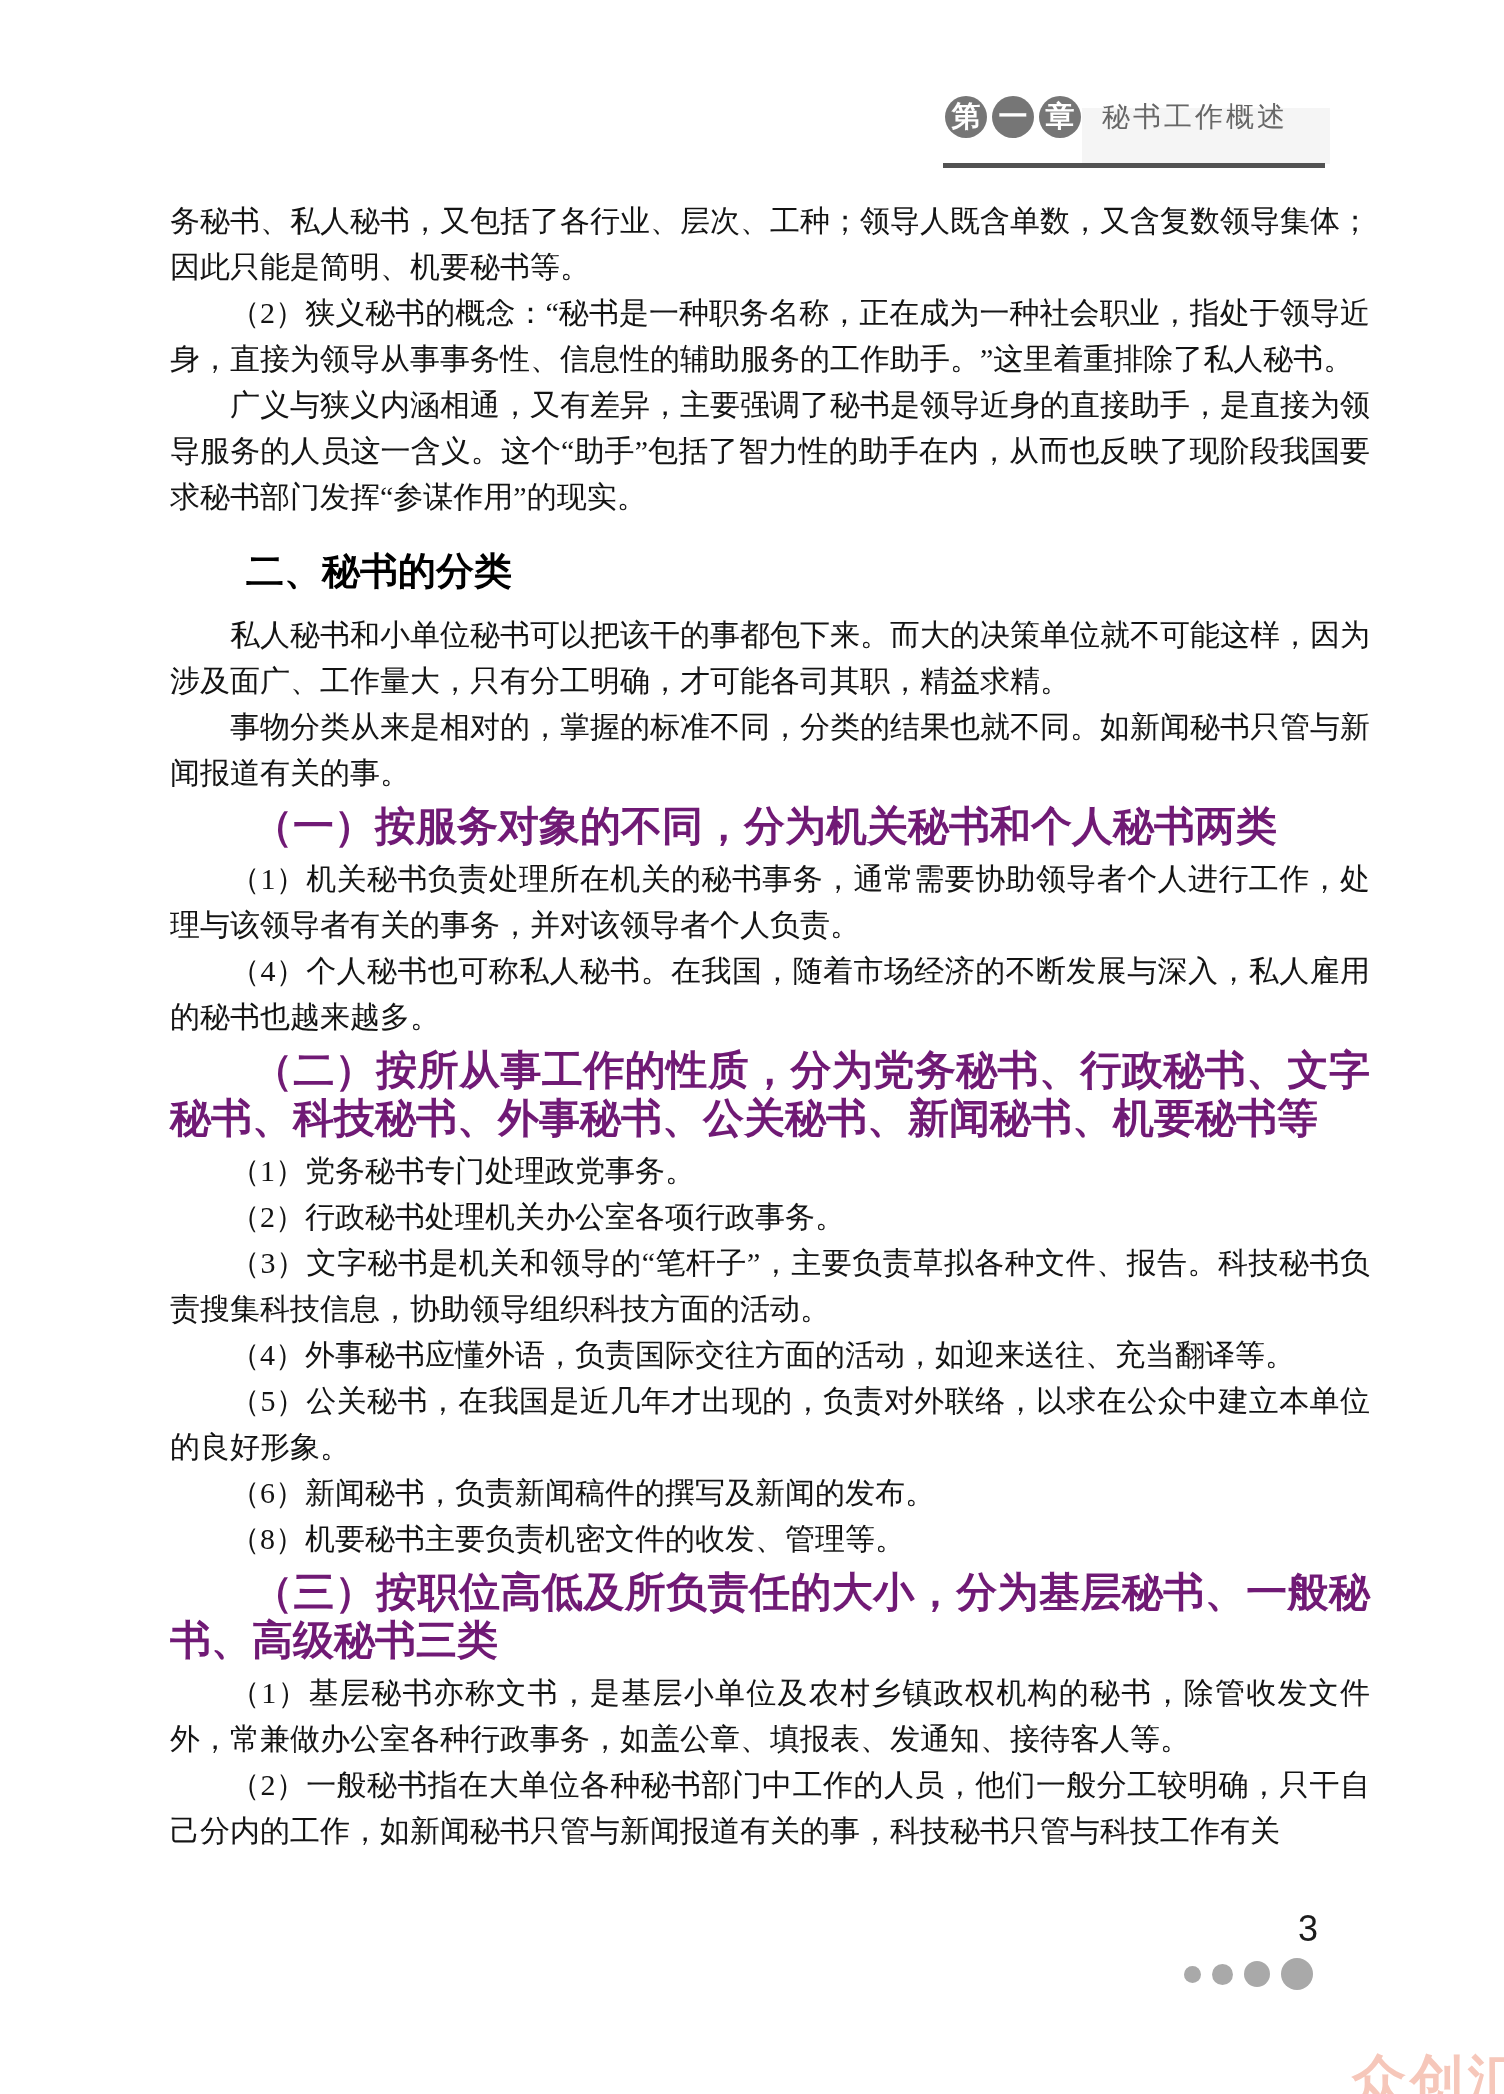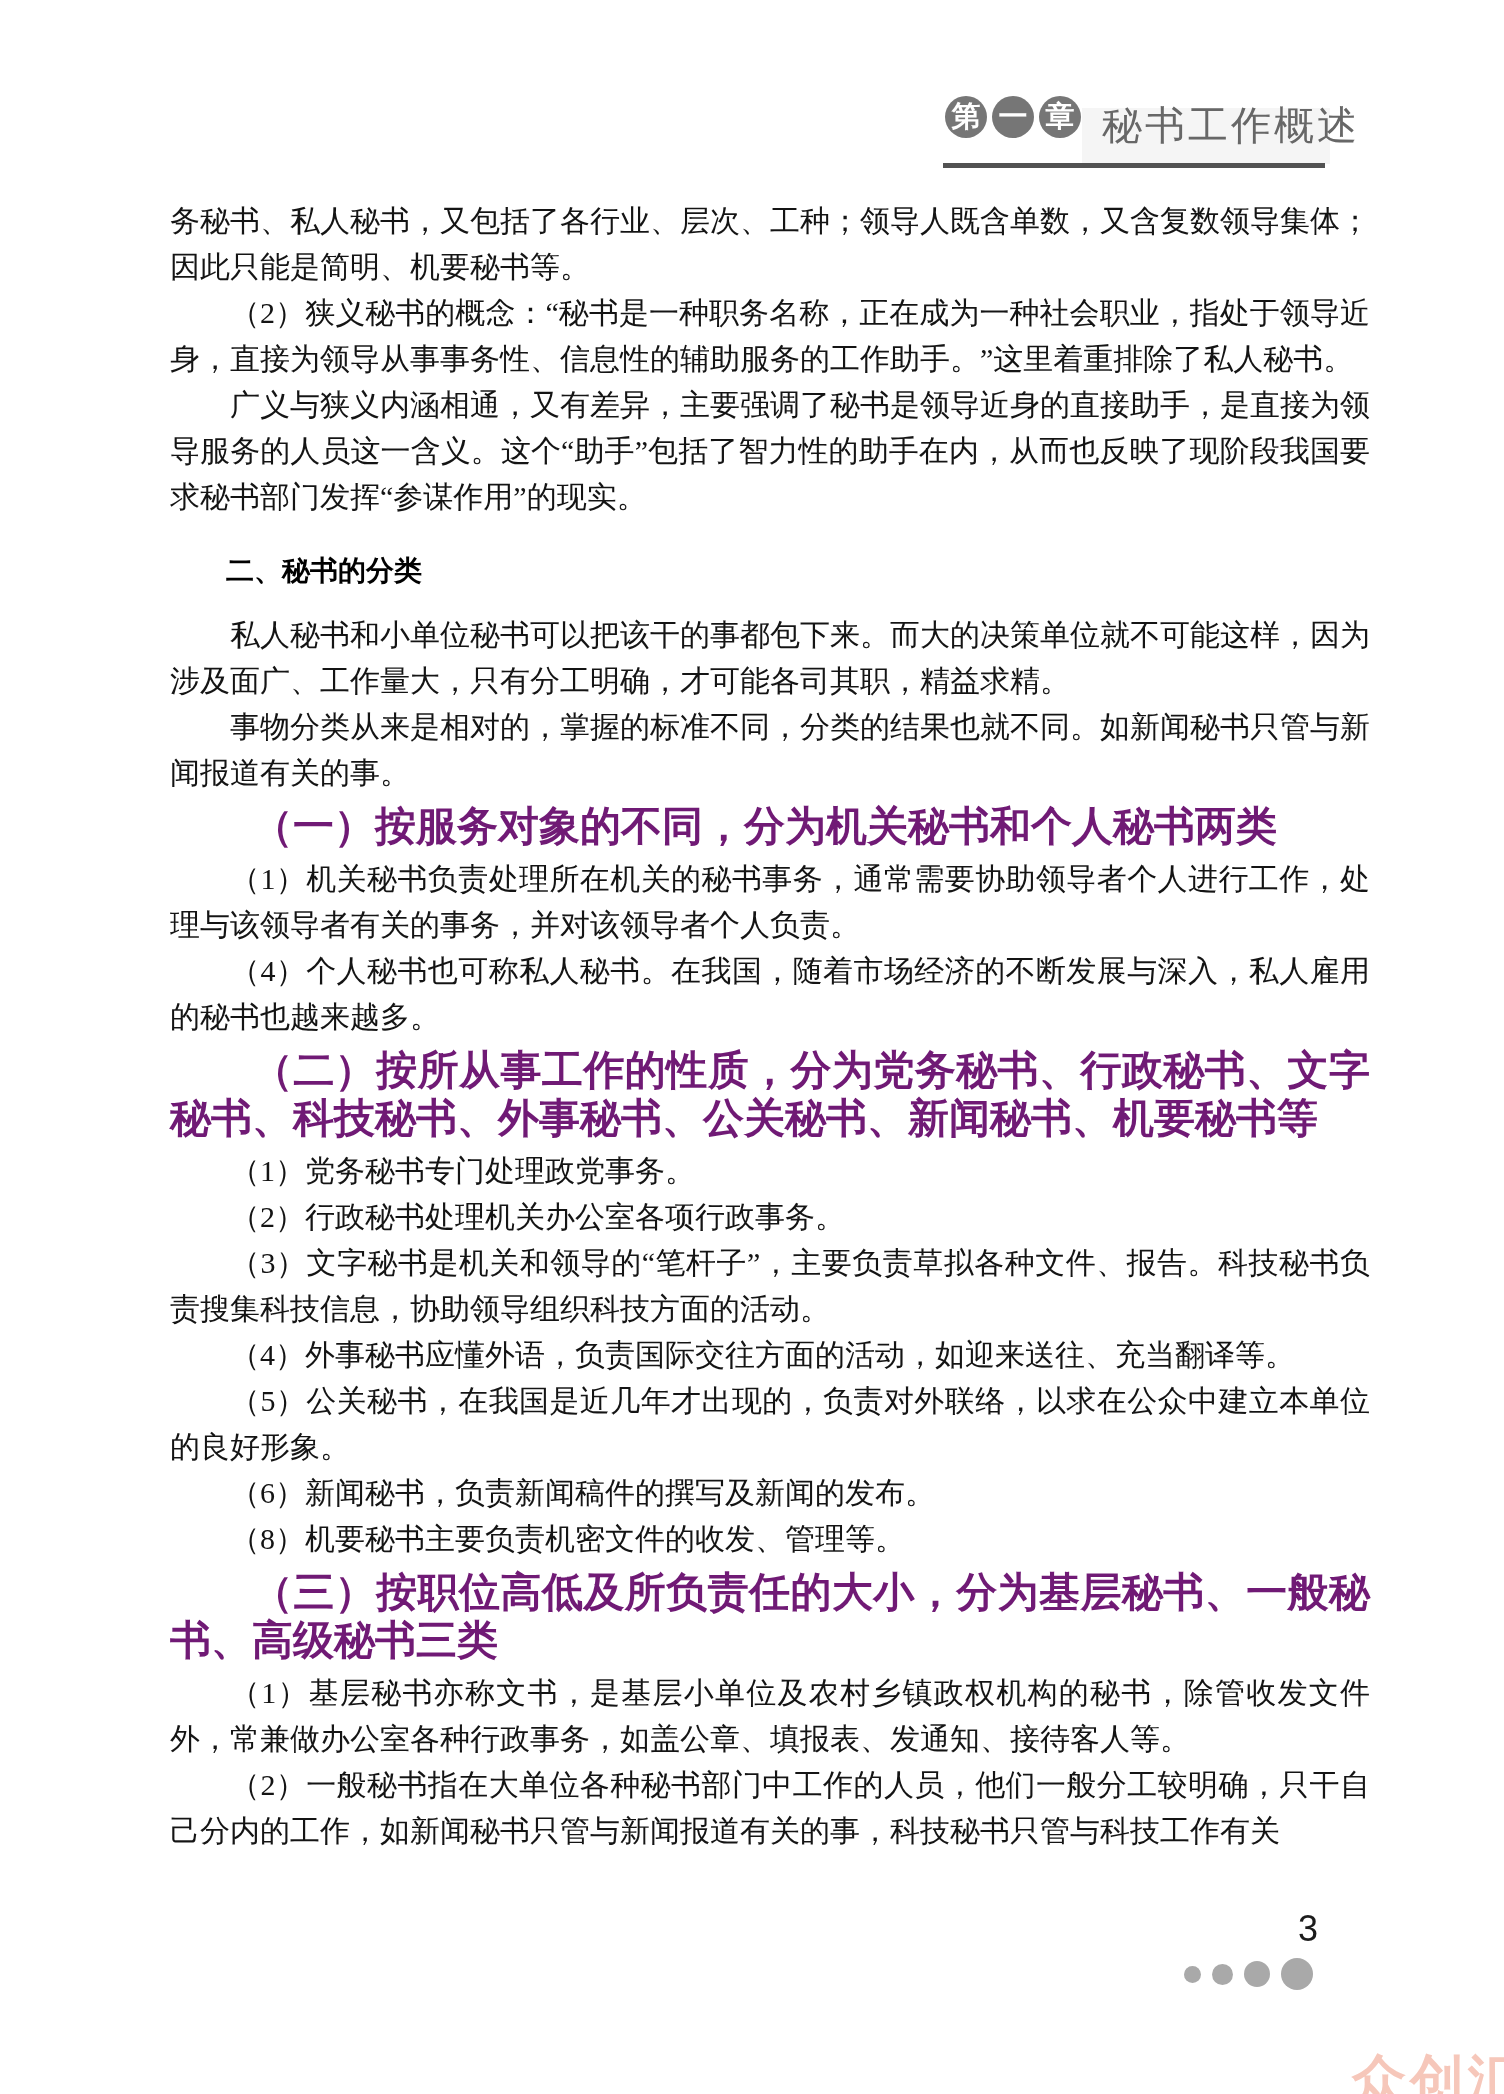--- a/index.html
+++ b/index.html
@@ -24,21 +24,21 @@
   }
   .badge{
     width:42px;height:42px;border-radius:50%;
     background:#767676;color:#ffffff;
     display:flex;align-items:center;justify-content:center;
     font-size:29px;font-weight:bold;
     font-family:"Liberation Sans","DejaVu Sans",sans-serif;
   }
   .header-title{
     position:absolute;left:1102px;top:98px;
-    font-size:40px;color:#676767;
+    font-size:28px;color:#676767;
     font-family:"Liberation Sans","DejaVu Sans",sans-serif;
     letter-spacing:3px;white-space:nowrap;
   }
   .header-rule{
     position:absolute;left:943px;top:163px;width:382px;height:5px;
     background:#525252;
   }
 
   
   .body-text{
@@ -46,21 +46,21 @@
   }
   .p{
     margin:0;font-size:30px;line-height:46px;
     text-align:justify;text-indent:2em;
     color:#141414;
   }
   .p.cont{text-indent:0;}
   .h2{
     margin:28px 0 18px 0;
     font-family:"Liberation Sans","DejaVu Sans",sans-serif;
-    font-weight:bold;font-size:28px;line-height:46px;
+    font-weight:bold;font-size:38px;line-height:46px;
     text-indent:2em;color:#000000;
   }
   .kai{
     margin:6px 0;
     font-weight:bold;font-size:41px;line-height:48px;
     text-indent:2em;text-align:justify;color:#701a75;
   }
 
   
   .pagenum{

